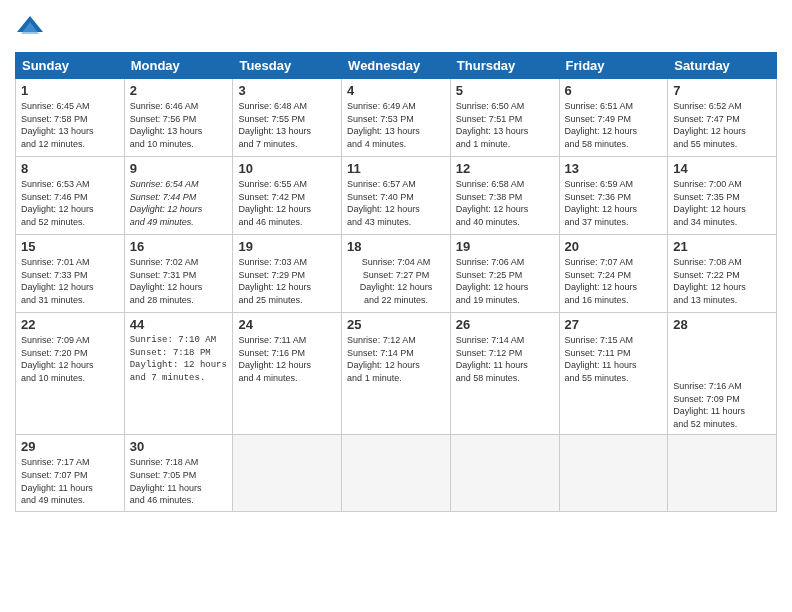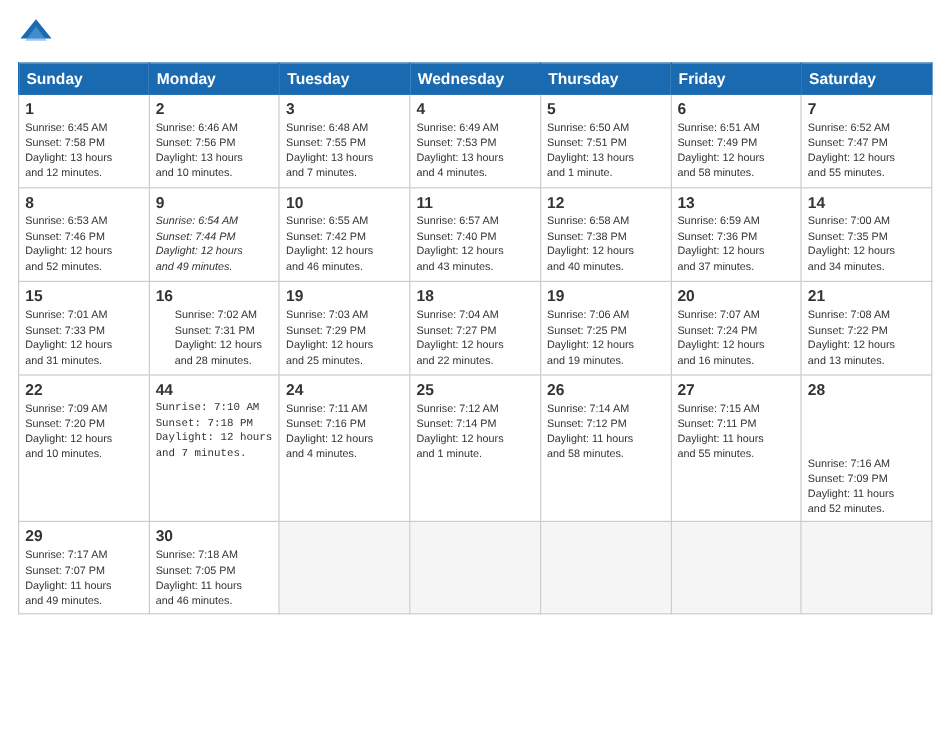--- a/index.html
+++ b/index.html
@@ -240,35 +240,35 @@
         <tr>
           <td>
             <span class="day-num">15</span>
             <div class="day-info" style="white-space: pre-line;">Sunrise: 7:01 AM
 Sunset: 7:33 PM
 Daylight: 12 hours
 and 31 minutes.</div>
           </td>
           <td>
             <span class="day-num">16</span>
-            <div class="day-info" style="white-space: pre-line; margin-left: 16px;">Sunrise: 7:02 AM
+            <div class="day-info" style="white-space: pre-line;">Sunrise: 7:02 AM
 Sunset: 7:31 PM
 Daylight: 12 hours
 and 28 minutes.</div>
           </td>
           <td>
             <span class="day-num">19</span>
             <div class="day-info" style="white-space: pre-line;">Sunrise: 7:03 AM
 Sunset: 7:29 PM
 Daylight: 12 hours
 and 25 minutes.</div>
           </td>
           <td>
             <span class="day-num">18</span>
-            <div class="day-info" style="white-space: pre-line;">Sunrise: 7:04 AM
+            <div class="day-info" style="white-space: pre-line; text-align: center;">Sunrise: 7:04 AM
 Sunset: 7:27 PM
 Daylight: 12 hours
 and 22 minutes.</div>
           </td>
           <td>
             <span class="day-num">19</span>
             <div class="day-info" style="white-space: pre-line;">Sunrise: 7:06 AM
 Sunset: 7:25 PM
 Daylight: 12 hours
 and 19 minutes.</div>

